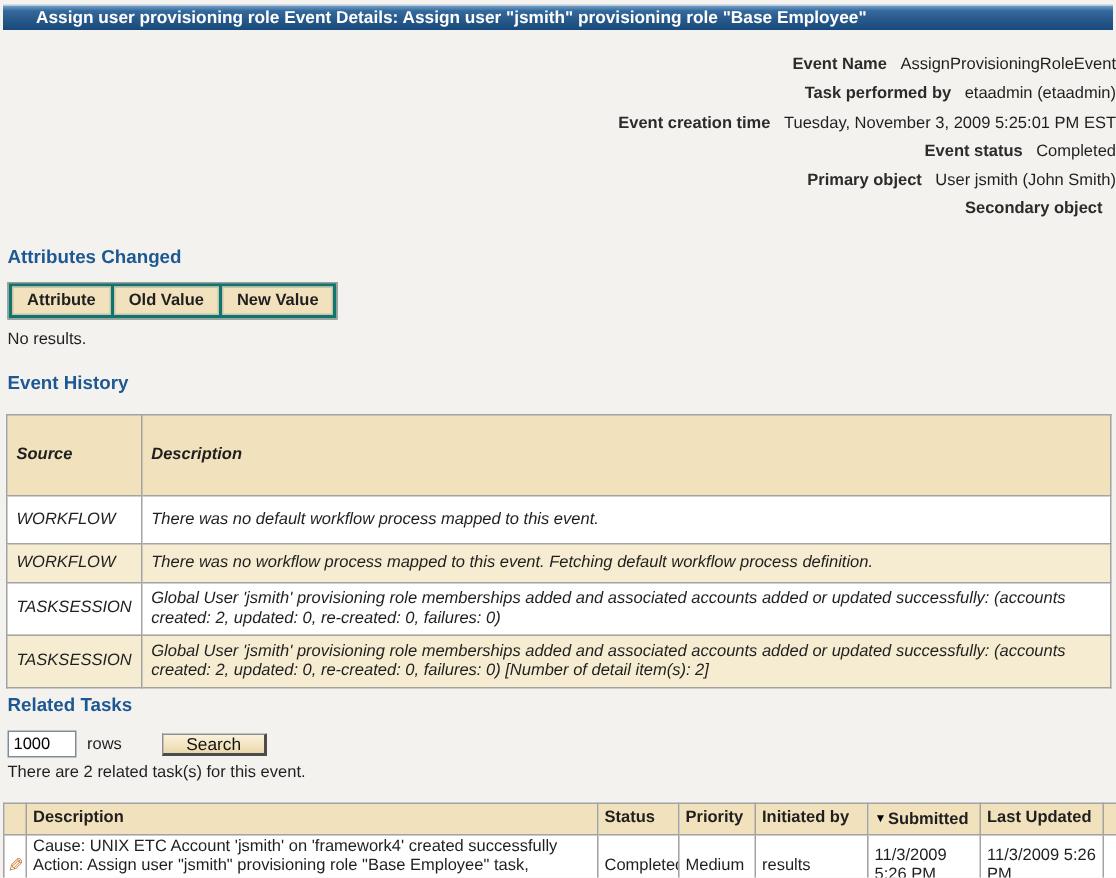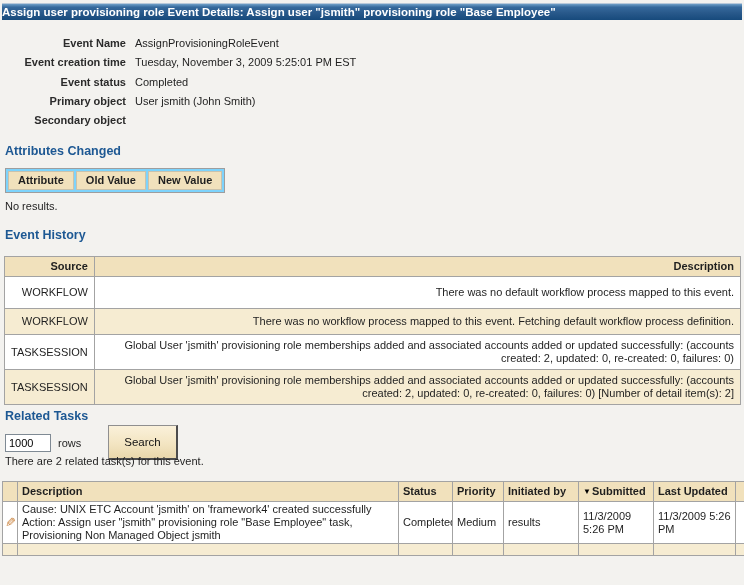--- a/index.html
+++ b/index.html
@@ -7,81 +7,81 @@
   body {
     width: 744px; height: 585px; overflow: hidden;
     background: #f3f2ef;
     font-family: "Liberation Sans", sans-serif;
     font-size: 11px; color: #1f1f1f;
   }
 
   
   .titlebar {
     margin: 3px 2px 0 2px; height: 17px; line-height: 17px;
-    padding-left: 0;
+    padding-left: 22px;
     background: linear-gradient(180deg, #6f9fc7 0%, #35699c 20%, #29598b 55%, #174a7c 100%);
     border-top: 1px solid #b9c9da;
     color: #ffffff; font-weight: bold; font-size: 11.5px;
     white-space: nowrap; overflow: hidden;
   }
 
   
   .form { margin: 17px 0 0 8px; }
-  .frow { display: flex; height: 19.3px; align-items: flex-start; }
+  .frow { display: flex; height: 19.3px; align-items: flex-start; justify-content: flex-end; }
   .flabel { width: 118px; text-align: right; font-weight: bold; color: #2b2b2b; margin-right: 9px; }
   .fvalue { color: #1f1f1f; }
 
   
   .section-heading {
     color: #1d5893; font-weight: bold; font-size: 12.5px; line-height: 14px;
     margin-left: 5px;
   }
   .h-attr { margin-top: 11px; }
   .h-eh   { margin-top: 16px; }
   .h-rt   { margin-top: 4px; }
 
   
   .attr-table {
     margin: 10px 16px 0 5px;
     border-collapse: separate; border-spacing: 2px;
-    background: #7dd3fc; border: 1px solid #9e9e9e;
+    background: #0f766e; border: 1px solid #9e9e9e;
   }
   .attr-table th {
     background: #f1e1bc; border: 1px solid #c9c2ac;
     font-weight: bold; font-size: 11px; color: #1f1f1f;
     padding: 2px 9px 3px 9px; text-align: left; white-space: nowrap;
   }
   .no-results { margin: 7px 0 0 5px; }
 
   
   .eh-table {
     margin: 14px 0 0 4px; width: 737px;
     border-collapse: collapse;
   }
   .eh-table th, .eh-table td {
-    border: 1px solid #a3a3a3; text-align: right; vertical-align: middle;
-    font-size: 11px; line-height: 13px; padding: 3px 6px;
+    border: 1px solid #a3a3a3; text-align: left; vertical-align: middle;
+    font-size: 11px; line-height: 13px; padding: 20px 6px; font-style: italic;
   }
   .eh-table th { background: #f1e1bc; font-weight: bold; }
   .eh-table .col-source { width: 77px; }
   .eh-table tr.alt td { background: #f6ecd2; }
   .eh-table tr.plain td { background: #ffffff; }
   .eh-table tr.r1 td { padding-top: 9px; padding-bottom: 9px; }
   .eh-table tr.r2 td { padding-top: 6px; padding-bottom: 6px; }
   .eh-table tr.r3 td, .eh-table tr.r4 td { padding-top: 4px; padding-bottom: 4px; }
 
   
   .search-row { margin: 9px 0 0 5px; height: 21px; display: flex; align-items: center; }
   .search-row .lbl { margin-right: 6px; }
   .rows-input {
     width: 46px; height: 18px; border: 1px solid #7f8a94; background: #fff;
     font-family: "Liberation Sans", sans-serif; font-size: 11px; padding: 1px 3px; margin-right: 7px;
   }
   .search-btn {
-    margin-left: 21px; height: 35px; padding: 1px 15px 2px 15px;
+    margin-left: 21px; height: 15px; padding: 1px 15px 2px 15px;
     background: linear-gradient(180deg, #faf1da 0%, #f3e5c2 55%, #e9d7ab 100%);
     border: 1px solid #8f8f8f; border-right: 2px solid #4c4c4c; border-bottom: 2px solid #4c4c4c;
     font-family: "Liberation Sans", sans-serif; font-size: 11.5px; color: #111; cursor: pointer;
   }
   .count-line { margin: 2px 0 0 5px; line-height: 13px; }
 
   
   .rt-table {
     margin: 13px 0 0 2px; width: 742px; table-layout: fixed;
     border-collapse: collapse;
@@ -109,20 +109,24 @@
 <body>
 
 <div class="titlebar">Assign user provisioning role Event Details: Assign user "jsmith" provisioning role "Base Employee"</div>
 
 <div class="form">
   <div class="frow">
     <div class="flabel">Event Name</div>
     <div class="fvalue">AssignProvisioningRoleEvent</div>
   </div>
   <div class="frow">
+    <div class="flabel">Task performed by</div>
+    <div class="fvalue">etaadmin (etaadmin)</div>
+  </div>
+  <div class="frow">
     <div class="flabel">Event creation time</div>
     <div class="fvalue">Tuesday, November 3, 2009 5:25:01 PM EST</div>
   </div>
   <div class="frow">
     <div class="flabel">Event status</div>
     <div class="fvalue">Completed</div>
   </div>
   <div class="frow">
     <div class="flabel">Primary object</div>
     <div class="fvalue">User jsmith (John Smith)</div>

